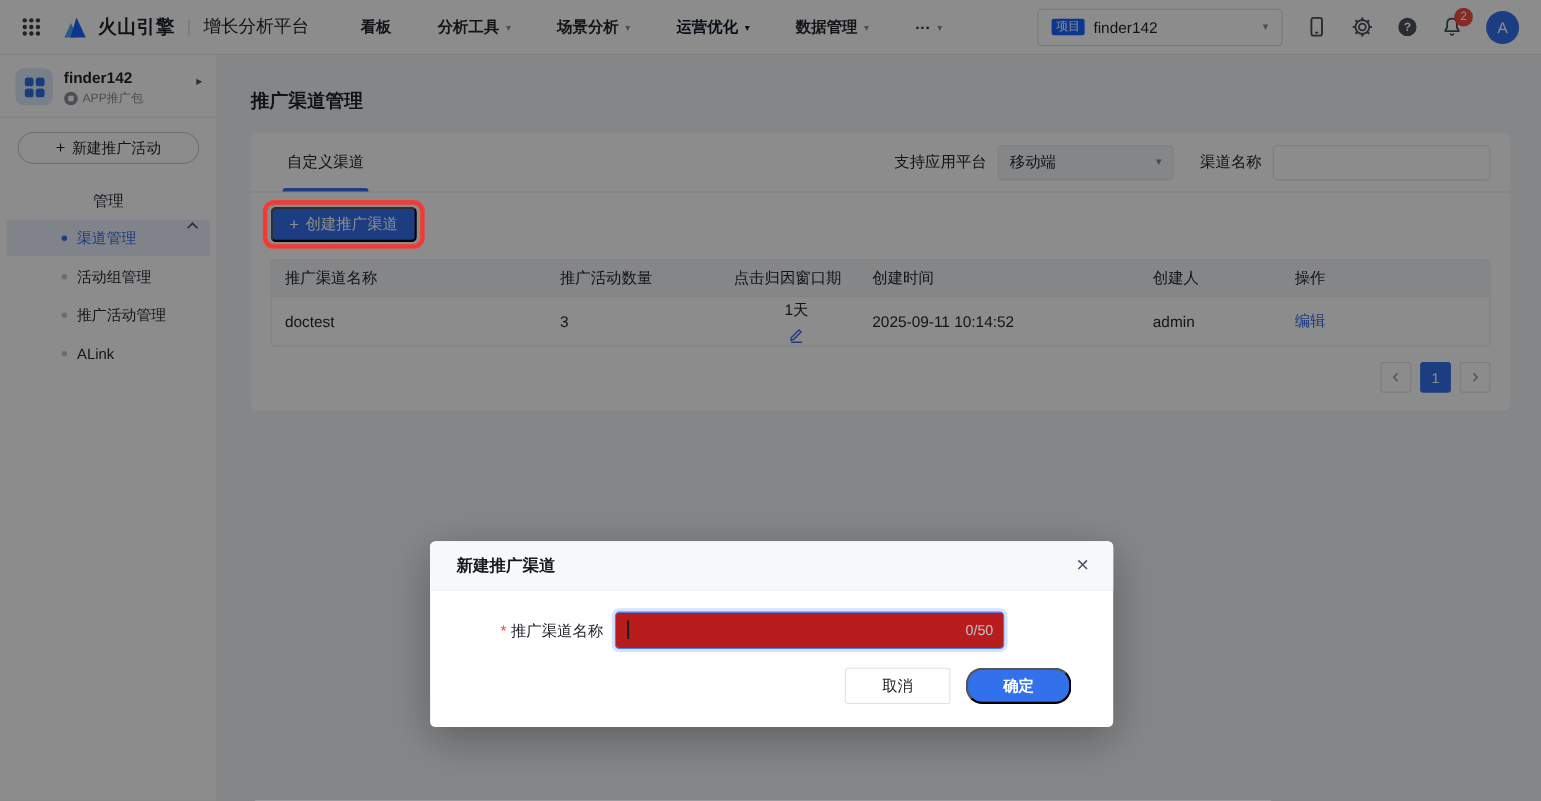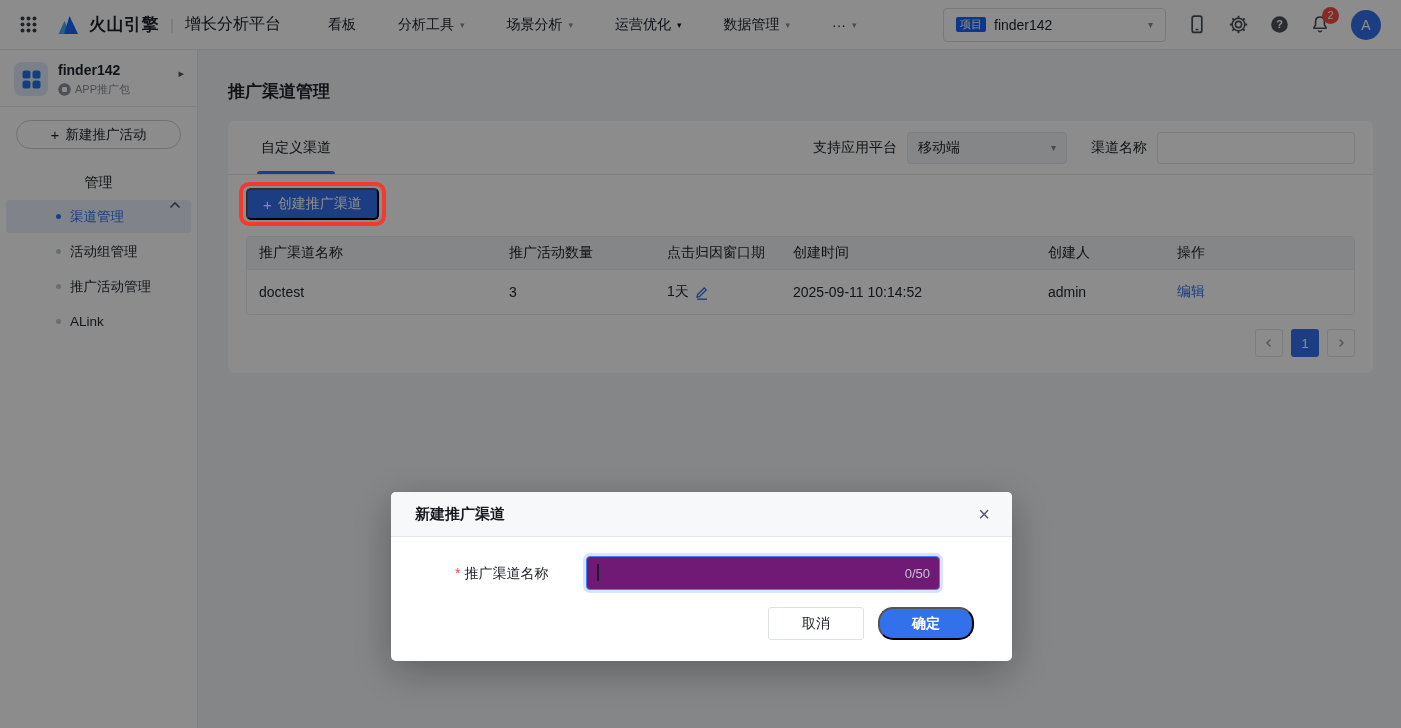--- a/index.html
+++ b/index.html
@@ -14,21 +14,21 @@
     position:absolute; left:0; top:0; width:1401px; height:50px;
     background:#ffffff; border-bottom:1px solid #e7e8ec;
     display:flex; align-items:center; padding:0 20px;
   }
   .grid-icon { margin-right:19px; display:grid; place-items:center; }
   .logo { margin-right:9px; display:grid; place-items:center; }
   .brand { font-size:17px; font-weight:700; letter-spacing:.5px; }
   .tb-divider { color:#d4d7dd; font-size:15px; margin:0 11px; }
   .product { font-size:16px; }
   .topnav { display:flex; align-items:center; margin-left:47px; gap:42px; }
-  .nav-item { display:flex; align-items:center; gap:6px; font-size:14px; color:#23262d; cursor:pointer; }
+  .nav-item { display:flex; align-items:center; gap:6px; font-size:14px; color:#23262d; cursor:pointer;font-weight:bold; }
   .nav-item .caret { font-size:9px; color:#878d99; padding-top:1px; }
   .nav-item.active, .nav-item.active .caret { color:#0f172a; }
   .topbar-right { margin-left:auto; display:flex; align-items:center; gap:21px; }
   .project-select {
     width:223px; height:34px; border:1px solid #d9dde3; border-radius:4px;
     display:flex; align-items:center; padding:0 12px; gap:8px; cursor:pointer;
   }
   .proj-badge { background:#1664ff; color:#fff; font-size:11px; padding:2px 4px; border-radius:2px; line-height:1; }
   .proj-name { font-size:14px; }
   .proj-caret { margin-left:auto; font-size:10px; color:#878d99; }
@@ -99,21 +99,21 @@
   }
   .create-btn .plus { font-size:15px; }
   .annotation { position:absolute; left:-7px; right:-7px; top:-6px; bottom:-6px; border:4px solid #f5392f; border-radius:10px; z-index:60; pointer-events:none; }
 
   .table { margin-top:16px; border:1px solid #e7e8ec; border-radius:4px; overflow:hidden; }
   .thead, .trow { display:grid; grid-template-columns:250px 158px 126px 255px 129px 1fr; align-items:center; }
   .thead { background:#f3f4f6; height:32px; }
   .th { padding-left:12px; font-size:14px; color:#22262e; }
   .trow { height:45px; background:#fff; border-top:1px solid #ebedf0; }
   .td { padding-left:12px; font-size:14px; color:#23262d; }
-  .window-cell { display:flex; align-items:center; gap:6px; }
+  .window-cell { display:flex; align-items:center; gap:6px;flex-direction:column; }
   .edit-pencil { cursor:pointer; display:grid; place-items:center; }
   .action-link { color:#3370eb; cursor:pointer; }
 
   .pagination { margin-top:14px; display:flex; justify-content:flex-end; gap:8px; }
   .page-btn { width:28px; height:28px; border:1px solid #dfe2e7; border-radius:3px; background:#fff; display:grid; place-items:center; cursor:pointer; }
   .page-btn.active { background:#3370eb; border:none; color:#fff; font-size:13px; }
 
   
   .overlay { position:fixed; inset:0; background:rgba(0,0,0,0.45); z-index:50; }
   .modal {
@@ -123,22 +123,22 @@
   .modal-header {
     height:45px; background:#f7f8fa; border-bottom:1px solid #e7e8ec; border-radius:5px 5px 0 0;
     display:flex; align-items:center; padding:0 24px; position:relative;
   }
   .modal-title { font-size:15px; font-weight:700; color:#16191f; }
   .modal-close { position:absolute; right:22px; top:50%; transform:translateY(-50%); font-size:20px; color:#4e5969; line-height:1; cursor:pointer; }
   .modal-body { position:relative; height:110px; }
   .field-label { position:absolute; left:64px; top:28px; font-size:14px; color:#23262d; }
   .req { color:#f54438; margin-right:4px; }
   .modal-input-wrap {
-    position:absolute; left:195px; top:19px; width:354px; height:34px;
-    border:1.5px solid #4282ff; border-radius:4px; background:#701a75;
+    position:absolute; left:168px; top:19px; width:354px; height:34px;
+    border:1.5px solid #4282ff; border-radius:4px; background:#b91c1c;
     box-shadow:0 0 0 3px rgba(77,134,255,.22);
   }
   .caret-line { position:absolute; left:10px; top:7px; width:1.5px; height:17px; background:#1b1f26; }
   .modal-input { position:absolute; inset:0; border:none; outline:none; background:transparent; font-size:14px; padding:0 44px 0 12px; font-family:inherit; }
   .char-counter { position:absolute; right:9px; top:50%; transform:translateY(-50%); font-size:13px; color:#bfc5ce; }
   .modal-footer { position:absolute; right:38px; bottom:21px; display:flex; gap:14px; }
   .btn-cancel { width:96px; height:33px; border:1px solid #dde0e6; border-radius:3px; background:#fff; font-size:14px; color:#20242b; display:grid; place-items:center; cursor:pointer; }
   .btn-confirm { width:96px; height:33px; border-radius:15px; background:#3370eb; color:#fff; font-size:14px; font-weight:600; display:grid; place-items:center; cursor:pointer; }
 </style>
 </head>

